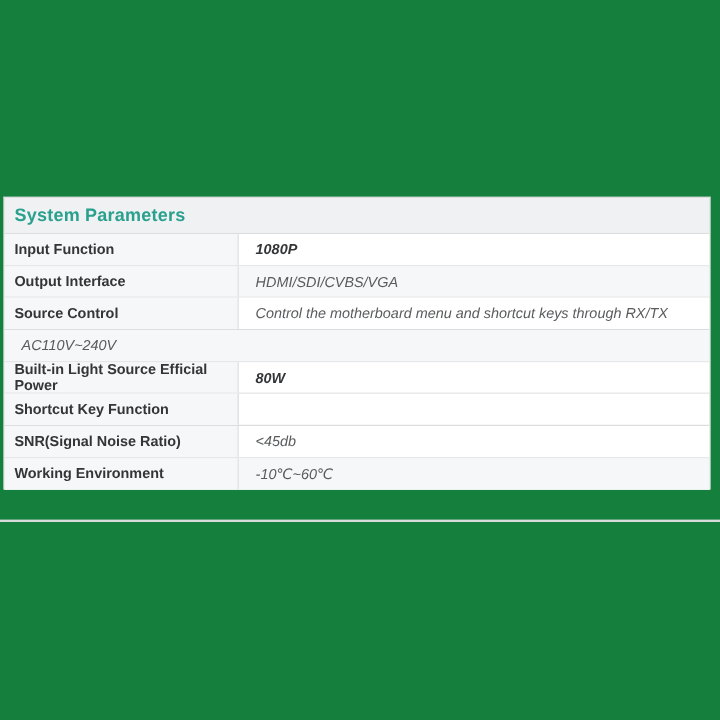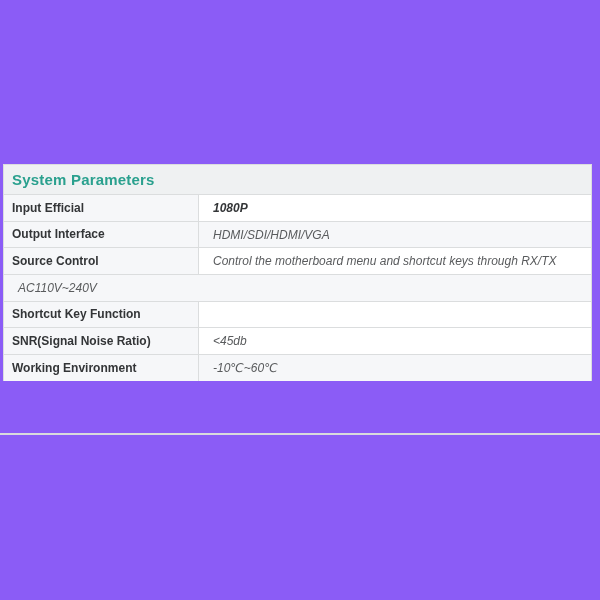--- a/index.html
+++ b/index.html
@@ -2,21 +2,21 @@
 <html><head>
 <meta charset="utf-8">
 <style>
   * { margin: 0; padding: 0; box-sizing: border-box; }
   html, body {
     width: 600px; height: 600px;
     background: #ffffff;
     font-family: "Liberation Sans", "DejaVu Sans", sans-serif;
     overflow: hidden;
   }
-  .canvas { position: relative; width: 600px; height: 600px; background: #8b5cf6; padding-left: 44px; }
+  .canvas { position: relative; width: 600px; height: 600px; background: #15803d; padding-left: 44px; }
 
   .spec-table {
     position: absolute;
     left: 3px; top: 164px;
     width: 589px;
     border: 1px solid #dbddde;
     border-bottom: none;
     background: #ffffff;
   }
   .spec-header {
@@ -76,38 +76,42 @@
 <body>
 
 <div class="canvas">
 
   <div class="spec-table">
     <div class="spec-header">
       <span>System Parameters</span>
     </div>
     <div>
   <div class="spec-row">
-    <div class="spec-label">Input Efficial</div>
+    <div class="spec-label">Input Function</div>
     <div class="spec-value bold">1080P</div>
   </div>
 
   <div class="spec-row alt">
     <div class="spec-label">Output Interface</div>
-    <div class="spec-value">HDMI/SDI/HDMI/VGA</div>
+    <div class="spec-value">HDMI/SDI/CVBS/VGA</div>
   </div>
 
   <div class="spec-row">
     <div class="spec-label">Source Control</div>
     <div class="spec-value">Control the motherboard menu and shortcut keys through RX/TX</div>
   </div>
 
   <div class="spec-row alt">
     <div class="spec-value">AC110V~240V</div>
   </div>
 
+  <div class="spec-row">
+    <div class="spec-label">Built-in Light Source Efficial Power</div>
+    <div class="spec-value bold">80W</div>
+  </div>
 
   <div class="spec-row alt">
     <div class="spec-label">Shortcut Key Function</div>
   </div>
 
   <div class="spec-row">
     <div class="spec-label">SNR(Signal Noise Ratio)</div>
     <div class="spec-value">&lt;45db</div>
   </div>
 

